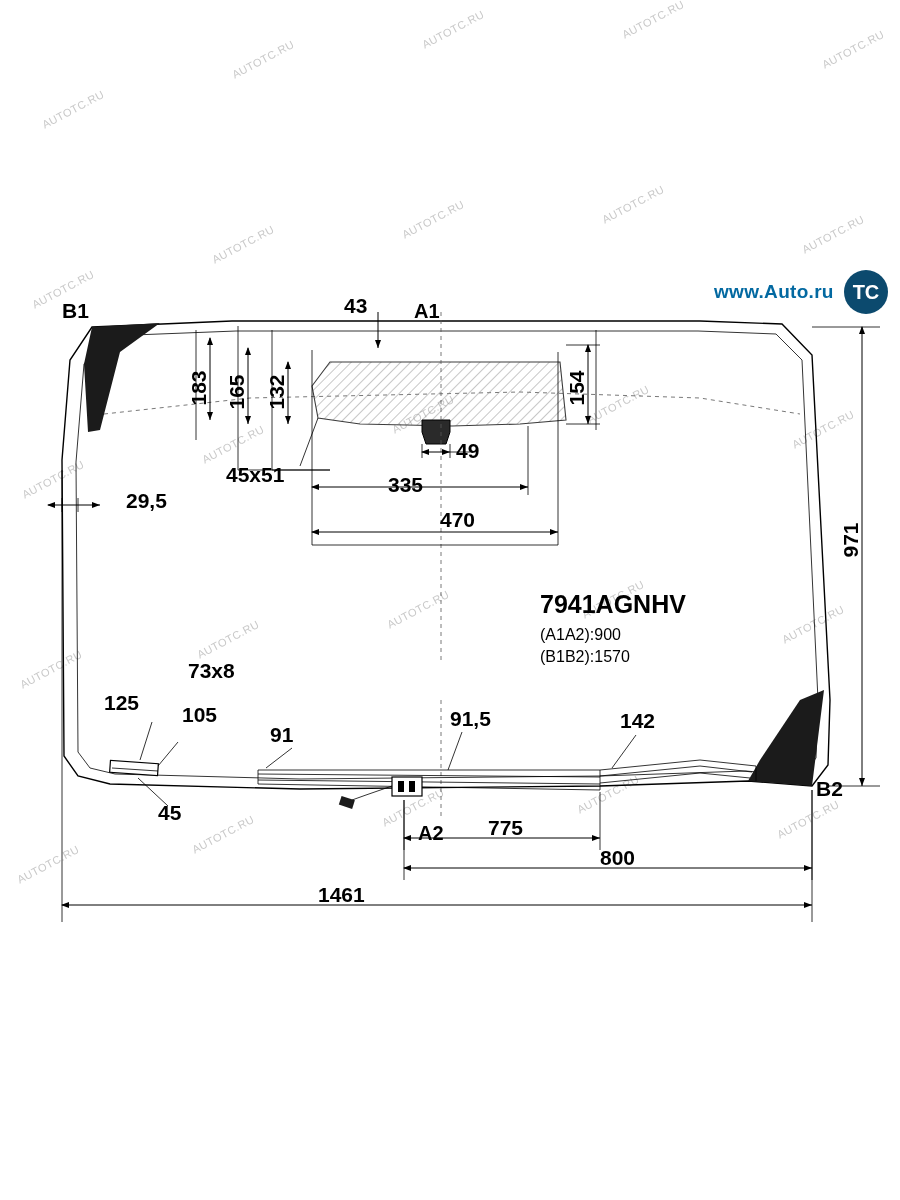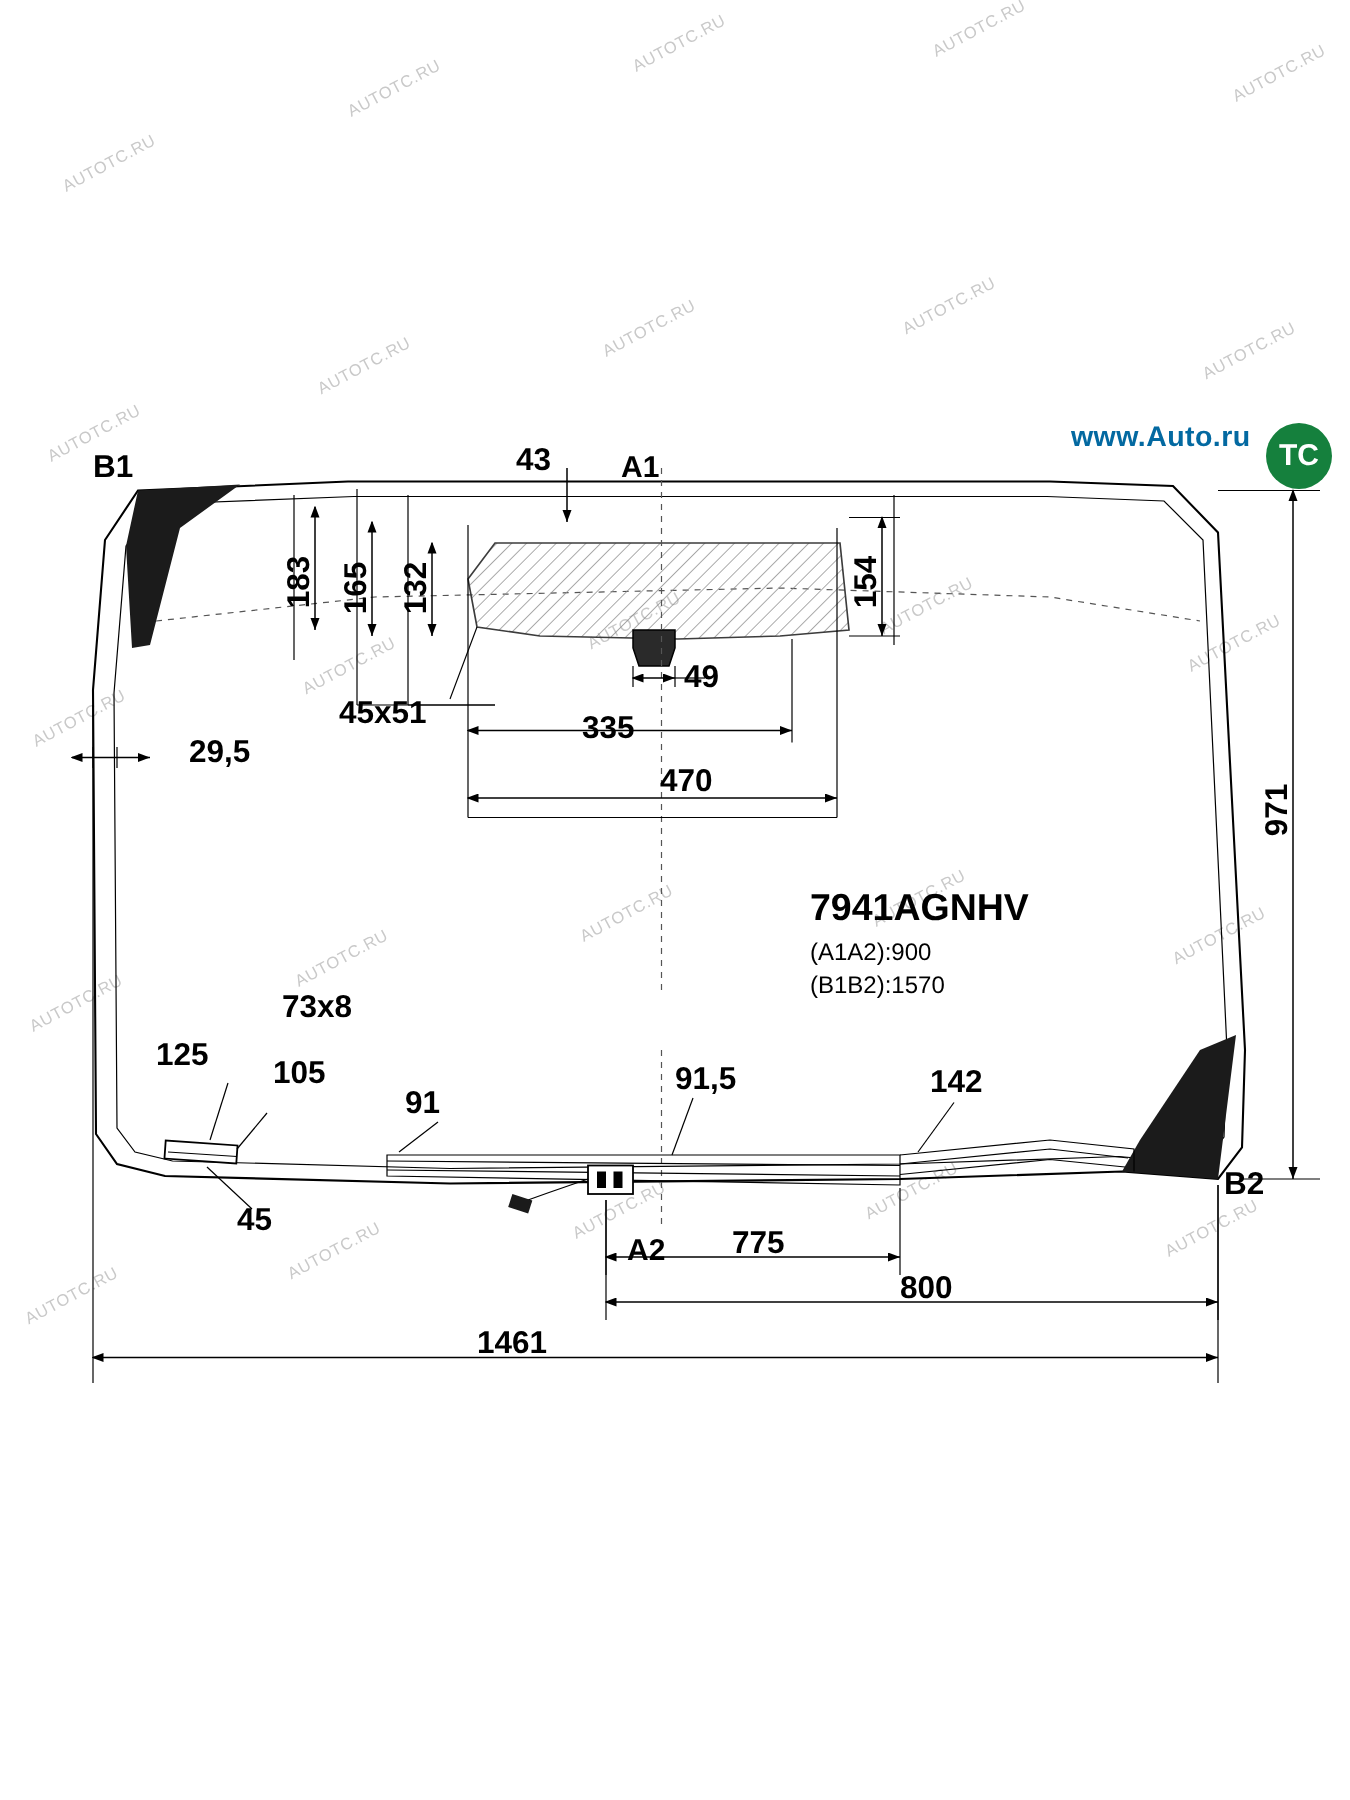--- a/index.html
+++ b/index.html
@@ -67,25 +67,25 @@
     top: 11px;
     font-size: 19px;
     font-weight: bold;
     color: #0369a1;
     letter-spacing: 0.3px;
     font-family: "Liberation Sans", sans-serif;
   }
   .logo-dot {
     position: absolute;
     right: 4px;
-    top: 12px;
+    top: 0px;
     width: 44px;
     height: 44px;
     border-radius: 50%;
-    background: #15803d;
+    background: #0c4a6e;
   }
   .logo-dot span {
     position: absolute;
     left: 0; top: 0;
     width: 44px; height: 44px;
     line-height: 44px;
     text-align: center;
     color: #ffffff;
     font-size: 20px;
     font-weight: bold;

